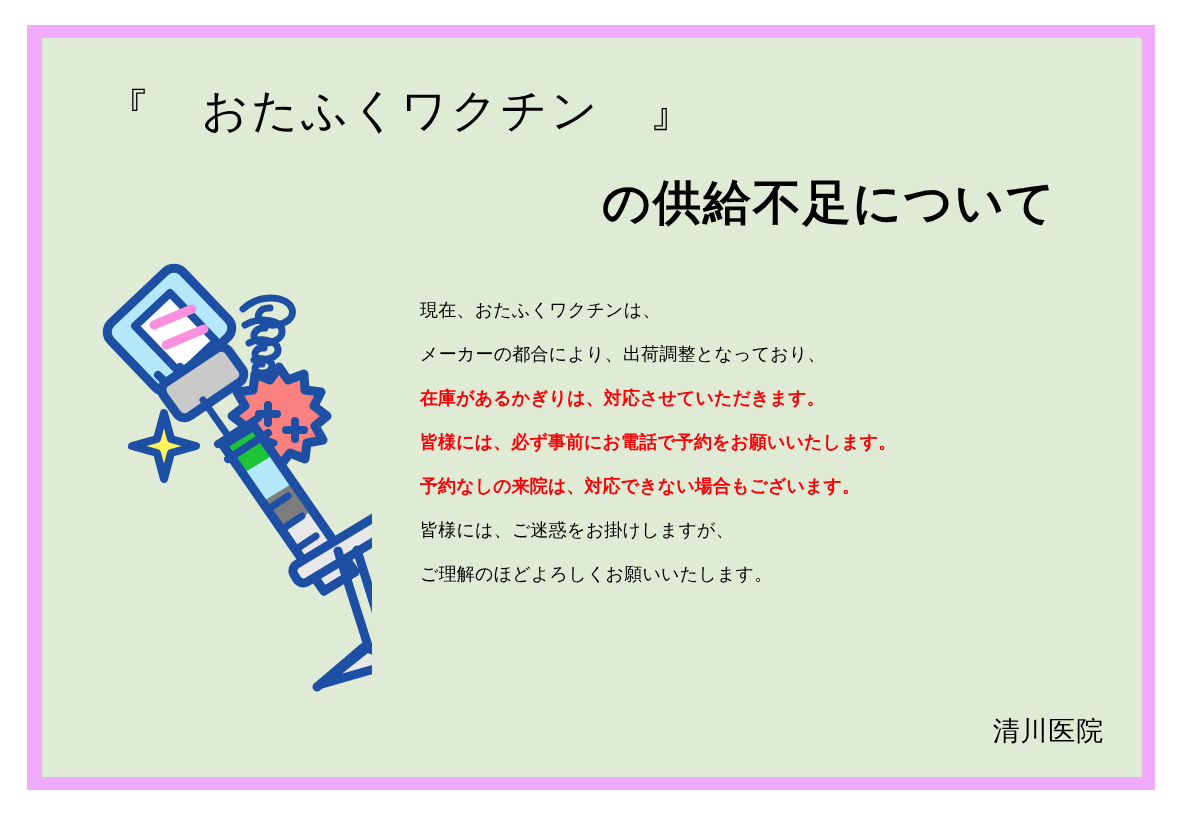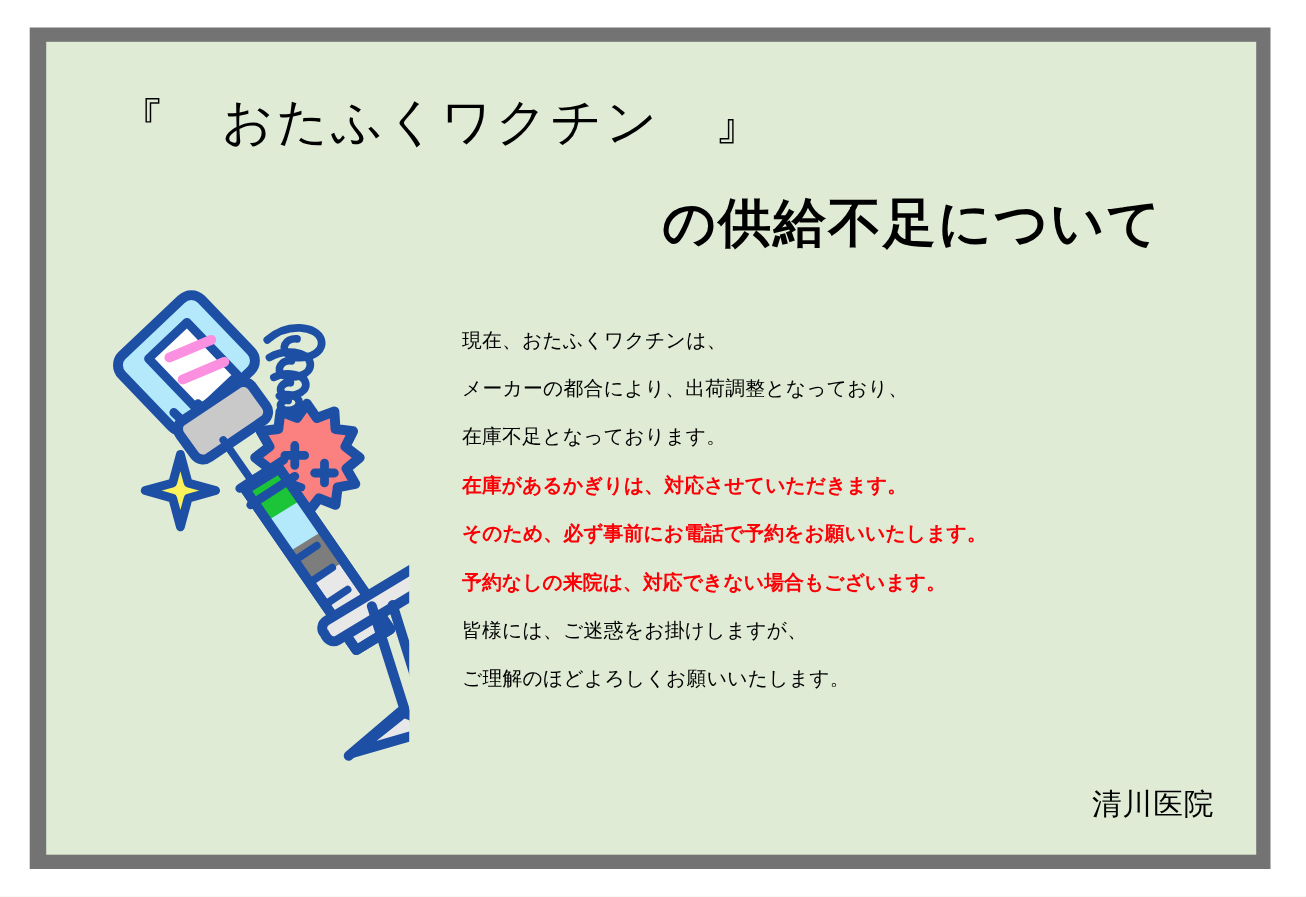--- a/index.html
+++ b/index.html
@@ -15,21 +15,21 @@
     font-family: "Liberation Sans", "DejaVu Sans", sans-serif;
   }
 
   
   #poster {
     position: absolute;
     left: 27px;
     top: 25px;
     width: 1128px;
     height: 765px;
-    background: #737373;           
+    background: #f0abfc;           
     box-sizing: border-box;
     padding: 13px 13px 13px 15px;
   }
   #poster-inner {
     position: relative;
     width: 100%;
     height: 100%;
     background: #dfebd5;           
     box-sizing: border-box;
   }
@@ -195,26 +195,25 @@
 
         </g>
       </svg>
     </div>
 
     <div id="body-text">
 
       <div class="para para-black">
         <span class="line">現在、おたふくワクチンは、</span>
         <span class="line">メーカーの都合により、出荷調整となっており、</span>
-        <span class="line">在庫不足となっております。</span>
       </div>
 
       <div class="para para-red">
         <span class="line">在庫があるかぎりは、対応させていただきます。</span>
-        <span class="line">そのため、必ず事前にお電話で予約をお願いいたします。</span>
+        <span class="line">皆様には、必ず事前にお電話で予約をお願いいたします。</span>
         <span class="line">予約なしの来院は、対応できない場合もございます。</span>
       </div>
 
       <div class="para para-black">
         <span class="line">皆様には、ご迷惑をお掛けしますが、</span>
         <span class="line">ご理解のほどよろしくお願いいたします。</span>
       </div>
 
     </div>
 

